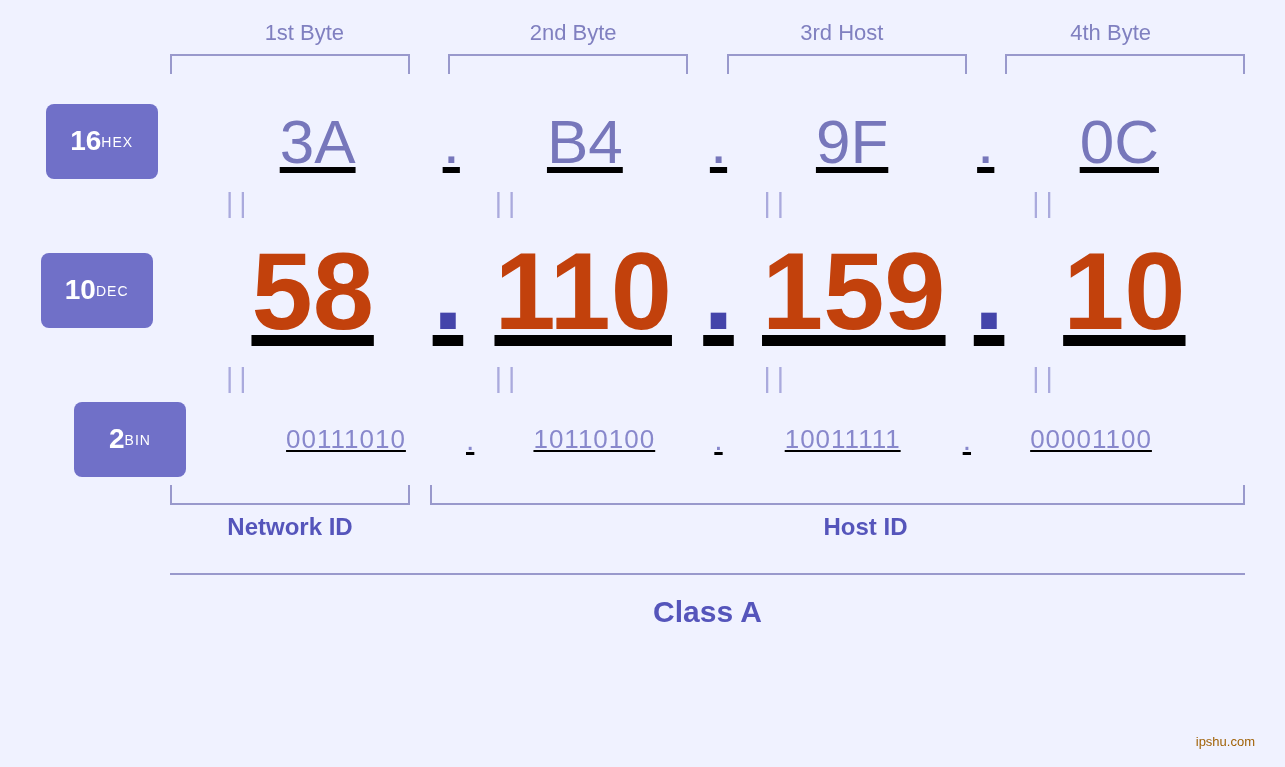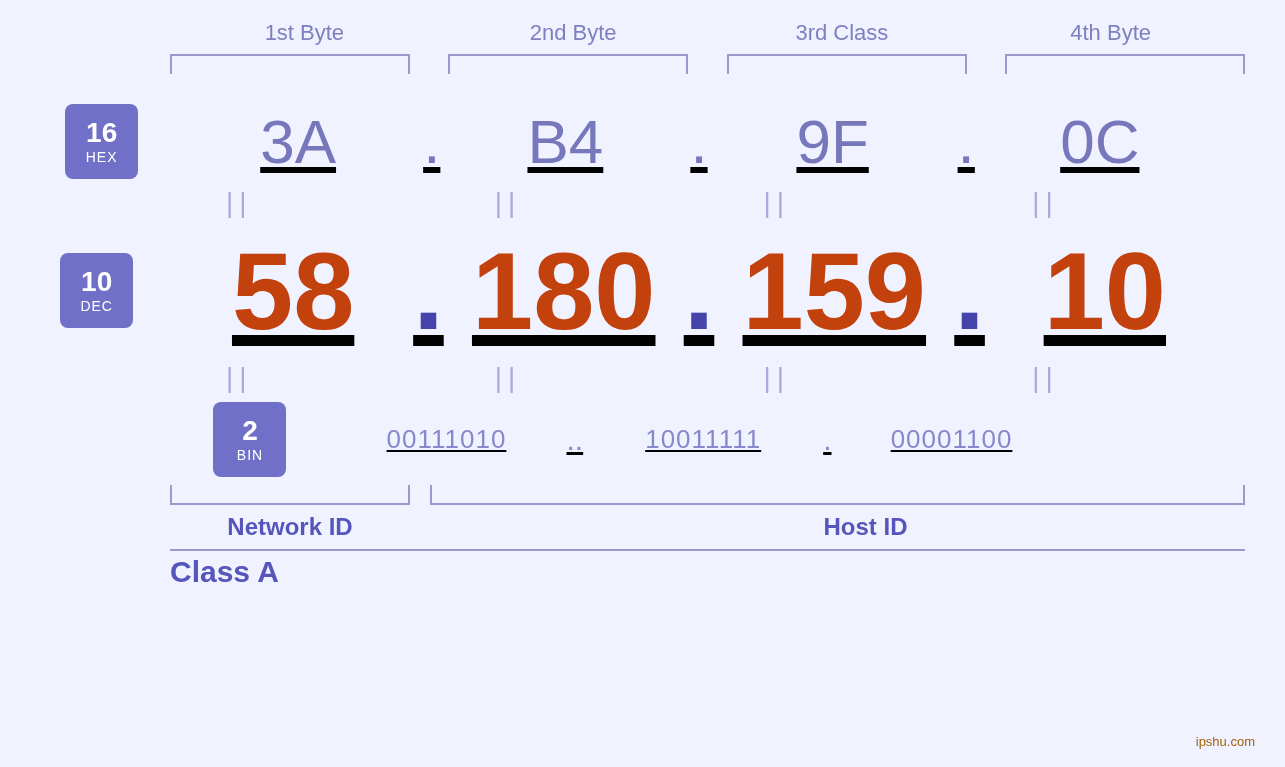--- a/index.html
+++ b/index.html
@@ -69,26 +69,26 @@
     }
 
     
     .value-row {
       display: flex;
       align-items: center;
       margin-bottom: 0;
     }
 
     .row-badge {
-      width: 73px;
+      width: 112px;
       height: 75px;
       background: #7070c8;
       border-radius: 8px;
       display: flex;
-      flex-direction: column;
+      flex-direction: row;
       align-items: center;
       justify-content: center;
       flex-shrink: 0;
       margin-right: 40px;
     }
 
     .badge-number {
       color: white;
       font-size: 28px;
       font-weight: bold;
@@ -217,23 +217,24 @@
       text-align: center;
       color: #5555bb;
       font-size: 24px;
       font-weight: bold;
     }
 
     
     .class-row {
       width: calc(100% - 130px);
       margin-left: 130px;
-      margin-top: 8px;
+      margin-top: 32px;
       border-top: 2px solid #9999cc;
-      padding-top: 4px;
+      padding-top: 20px;
+      text-align: center;
     }
 
     .class-label {
       color: #5555bb;
       font-size: 30px;
       font-weight: bold;
     }
 
     
     .watermark {
@@ -247,21 +248,21 @@
   </style>
 </head>
 <body>
 
 <div class="container">
 
   <div class="byte-headers">
     <div class="byte-headers-inner">
       <div class="byte-label">1st Byte</div>
       <div class="byte-label">2nd Byte</div>
-      <div class="byte-label">3rd Class</div>
+      <div class="byte-label">3rd Host</div>
       <div class="byte-label">4th Byte</div>
     </div>
   </div>
 
   <div class="brackets-row">
     <div class="bracket"></div>
     <div class="bracket-gap"></div>
     <div class="bracket"></div>
     <div class="bracket-gap"></div>
     <div class="bracket"></div>
@@ -304,21 +305,21 @@
     <div class="row-badge">
       <span class="badge-number">10</span>
       <span class="badge-label">DEC</span>
     </div>
     <div class="values-inner">
       <div class="byte-cell">
         <span class="byte-value-dec">58</span>
       </div>
       <span class="dot-dec">.</span>
       <div class="byte-cell">
-        <span class="byte-value-dec">180</span>
+        <span class="byte-value-dec">110</span>
       </div>
       <span class="dot-dec">.</span>
       <div class="byte-cell">
         <span class="byte-value-dec">159</span>
       </div>
       <span class="dot-dec">.</span>
       <div class="byte-cell">
         <span class="byte-value-dec">10</span>
       </div>
     </div>
@@ -334,20 +335,23 @@
   <div class="value-row">
     <div class="row-badge">
       <span class="badge-number">2</span>
       <span class="badge-label">BIN</span>
     </div>
     <div class="values-inner">
       <div class="byte-cell">
         <span class="byte-value-bin">00111010</span>
       </div>
       <span class="dot-bin">.</span>
+      <div class="byte-cell">
+        <span class="byte-value-bin">10110100</span>
+      </div>
       <span class="dot-bin">.</span>
       <div class="byte-cell">
         <span class="byte-value-bin">10011111</span>
       </div>
       <span class="dot-bin">.</span>
       <div class="byte-cell">
         <span class="byte-value-bin">00001100</span>
       </div>
     </div>
   </div>

